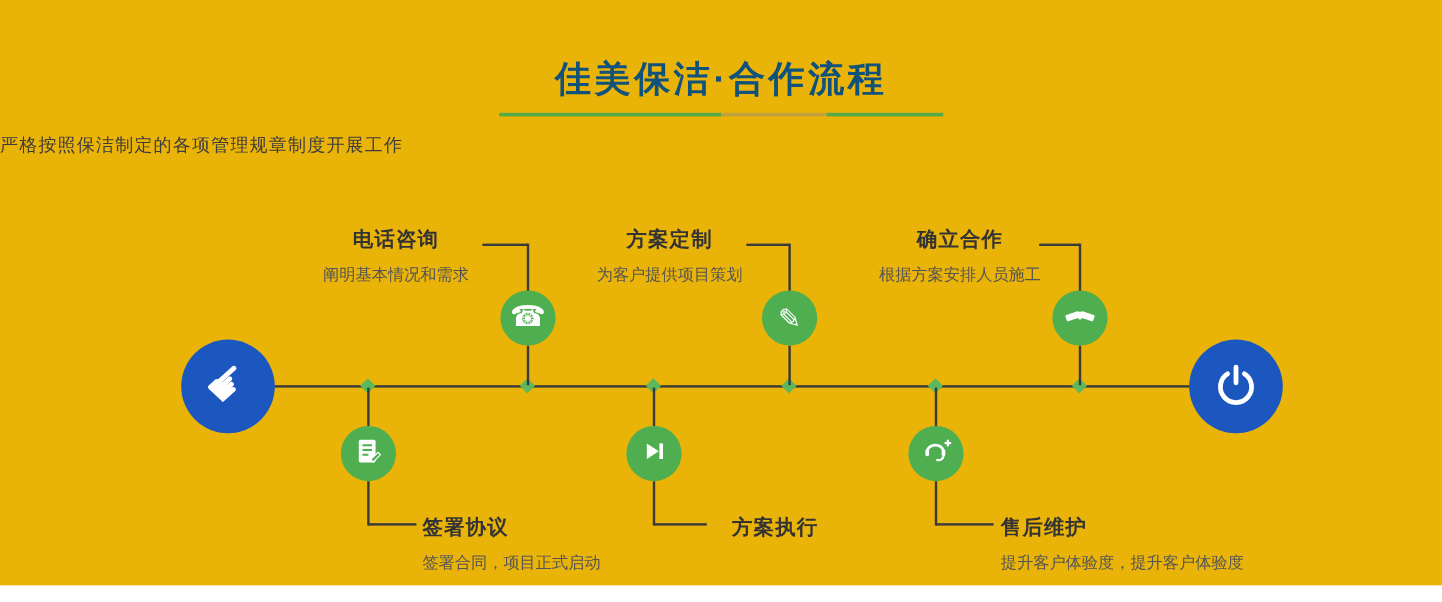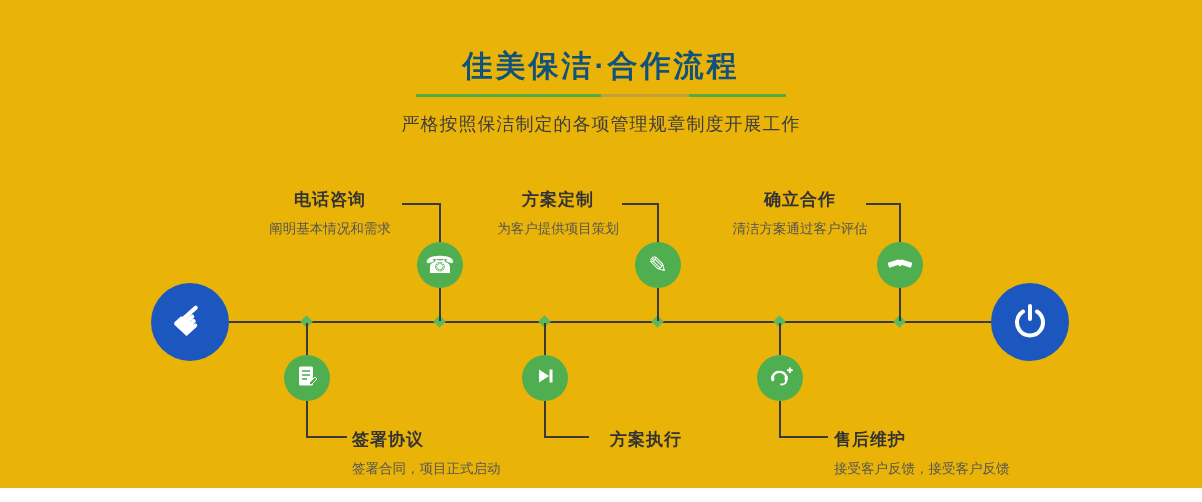--- a/index.html
+++ b/index.html
@@ -10,22 +10,22 @@
   .title {
     position:absolute; top:46px; left:0; width:100%; text-align:center;
     font-size:30px; font-weight:bold; color:#10527c; letter-spacing:3px;
   }
   .underline { position:absolute; top:94px; left:416px; width:370px; height:3px; display:flex; }
   .underline .seg1 { width:185px; height:3px; background:#55a946; }
   .underline .seg2 { width:88px;  height:3px; background:#c2a codifying; }
   .underline .seg2 { width:88px;  height:3px; background:#c2a13c; }
   .underline .seg3 { width:97px;  height:3px; background:#55a946; }
   .subtitle {
-    position:absolute; top:112px; left:0; width:100%; text-align:center;
-    font-size:18px; color:#3d3d3d; letter-spacing:1px;
+    position:absolute; top:112px; left:0; width:100%; text-align:left;
+    font-size:15px; color:#3d3d3d; letter-spacing:1px;
   }
   .timeline { position:absolute; left:190px; top:321px; width:840px; height:2px; background:#3a3a3a; }
   .vline { position:absolute; width:2px; background:#3a3a3a; }
   .hline { position:absolute; height:2px; background:#3a3a3a; }
   .diamond { position:absolute; width:9px; height:9px; background:#5cb85c; transform:rotate(45deg); top:317px; }
   .big-circle {
     position:absolute; top:283px; width:78px; height:78px; border-radius:50%;
     background:#1c57c0; display:flex; align-items:center; justify-content:center;
   }
   .small-circle {
@@ -107,21 +107,21 @@
     <span>
       <svg width="26" height="26" viewBox="0 0 24 24">
         <rect x="1" y="10" width="11" height="5" rx="1" fill="#ffffff" transform="rotate(-18 6.5 12.5)"></rect>
         <rect x="12" y="10" width="11" height="5" rx="1" fill="#ffffff" transform="rotate(18 17.5 12.5)"></rect>
         <rect x="9.5" y="9.5" width="5" height="5" rx="1" fill="#ffffff" transform="rotate(45 12 12)"></rect>
       </svg>
     </span>
   </div>
   <div class="step-top" style="left:710px; top:188px;">
     <div class="label">确立合作</div>
-    <div class="desc">清洁方案通过客户评估</div>
+    <div class="desc">根据方案安排人员施工</div>
   </div>
 
   <div class="vline" style="left:306px; top:323px; height:32px;"></div>
   <div class="vline" style="left:306px; top:401px; height:37px;"></div>
   <div class="hline" style="left:307px; top:436px; width:40px;"></div>
   <div class="small-circle" style="left:284px; top:355px;">
     <span>
       <svg width="24" height="24" viewBox="0 0 24 24">
         <rect x="4" y="2.5" width="14" height="19" rx="1.5" fill="#ffffff"></rect>
         <line x1="7" y1="7" x2="15" y2="7" stroke="#4fae50" stroke-width="1.6"></line>
@@ -161,16 +161,16 @@
         <rect x="3" y="11" width="3" height="5.5" rx="1.4" fill="#ffffff"></rect>
         <rect x="16" y="11" width="3" height="5.5" rx="1.4" fill="#ffffff"></rect>
         <path d="M17.5 16.5 a4 3.5 0 0 1 -5 3" fill="none" stroke="#ffffff" stroke-width="1.8" stroke-linecap="round"></path>
         <line x1="19" y1="6" x2="23" y2="6" stroke="#ffffff" stroke-width="1.8" stroke-linecap="round"></line>
         <line x1="21" y1="4" x2="21" y2="8" stroke="#ffffff" stroke-width="1.8" stroke-linecap="round"></line>
       </svg>
     </span>
   </div>
   <div class="step-bottom" style="left:834px; top:428px;">
     <div class="label">售后维护</div>
-    <div class="desc">接受客户反馈，接受客户反馈</div>
+    <div class="desc">提升客户体验度，提升客户体验度</div>
   </div>
 
 </div>
 
 </body></html>

